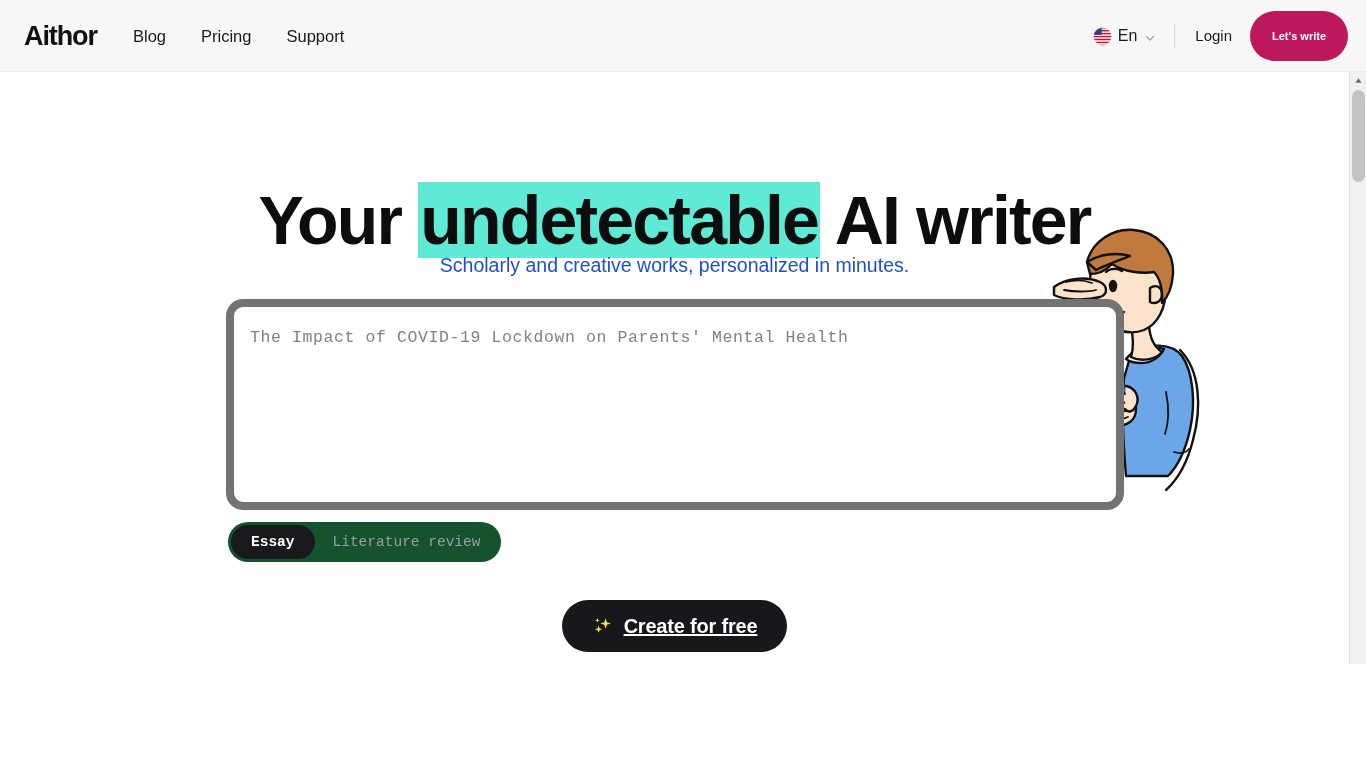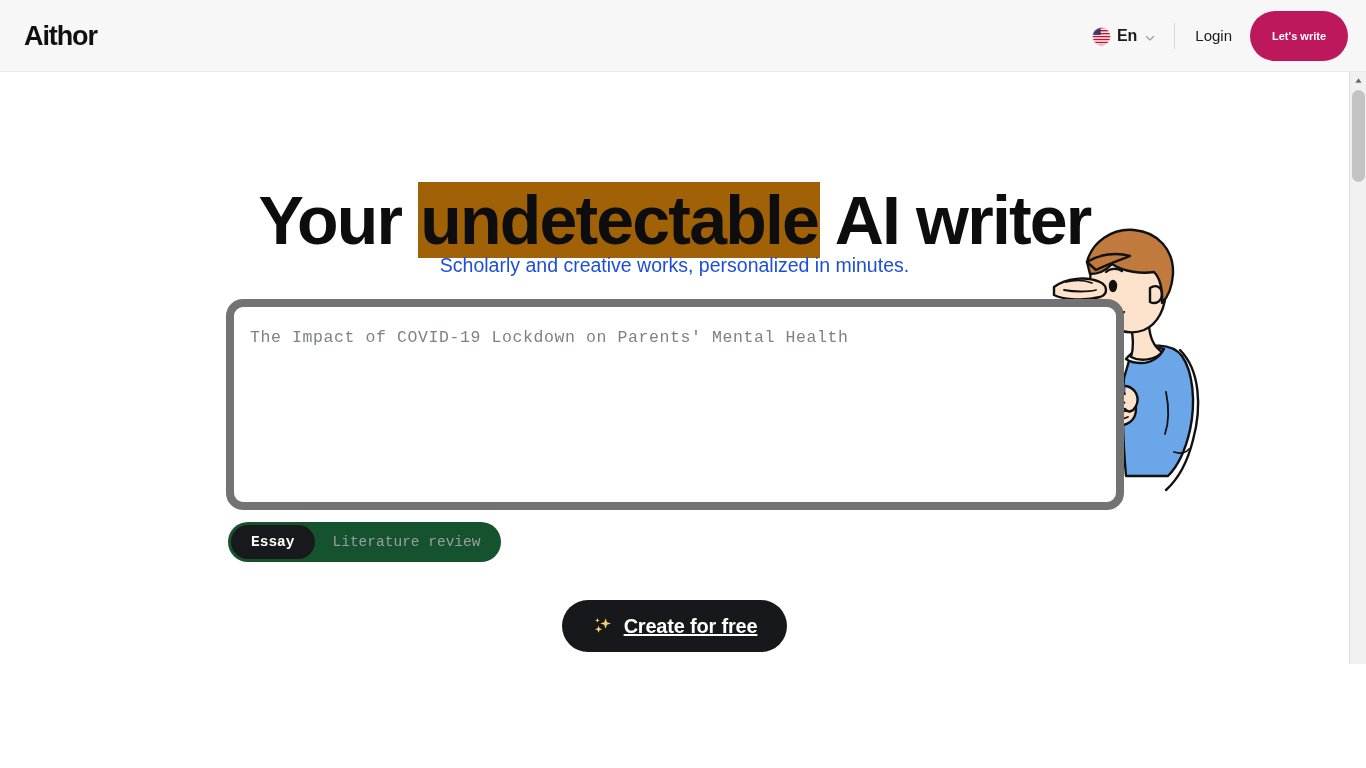--- a/index.html
+++ b/index.html
@@ -77,21 +77,21 @@
     width: 19px; height: 19px;
     border-radius: 50%;
     overflow: hidden;
     position: relative;
     display: block;
     flex: none;
   }
   #lang-label {
     font-size: 16px;
     color: #1a1a1a;
-    font-weight: 700;
+    font-weight: 400;
     line-height: 20px;
   }
   #lang-chevron {
     width: 12px; height: 12px;
     display: block;
     margin-left: 1px;
     opacity: .55;
   }
   #hdr-divider {
     width: 1px;
@@ -137,21 +137,21 @@
     width: 1349px;
     text-align: center;
     font-size: 68px;
     font-weight: bold;
     letter-spacing: -1.8px;
     color: #0d0d0d;
     line-height: 86px;
     white-space: nowrap;
   }
   #headline .hl {
-    background: #a16207;
+    background: #5eead4;
     padding: 0 2px;
     box-decoration-break: clone;
   }
   #subheadline {
     position: absolute;
     top: 159px;
     left: 0;
     width: 1349px;
     text-align: center;
     font-size: 19.5px;
@@ -290,20 +290,25 @@
 </style>
 </head>
 <body>
 
 <div id="page">
 
   <header id="header">
 
     <div id="logo">Aithor</div>
 
+    <nav id="nav-links">
+      <span class="nav-link">Blog</span>
+      <span class="nav-link">Pricing</span>
+      <span class="nav-link">Support</span>
+    </nav>
 
     <div id="header-right">
 
       <div id="lang-switch">
         <span id="flag-icon">
           <svg viewBox="0 0 20 20" width="19" height="19" aria-hidden="true">
             <defs>
                 <clipPath id="flagclip">
                   <circle cx="10" cy="10" r="9.5"></circle>
                 </clipPath>

